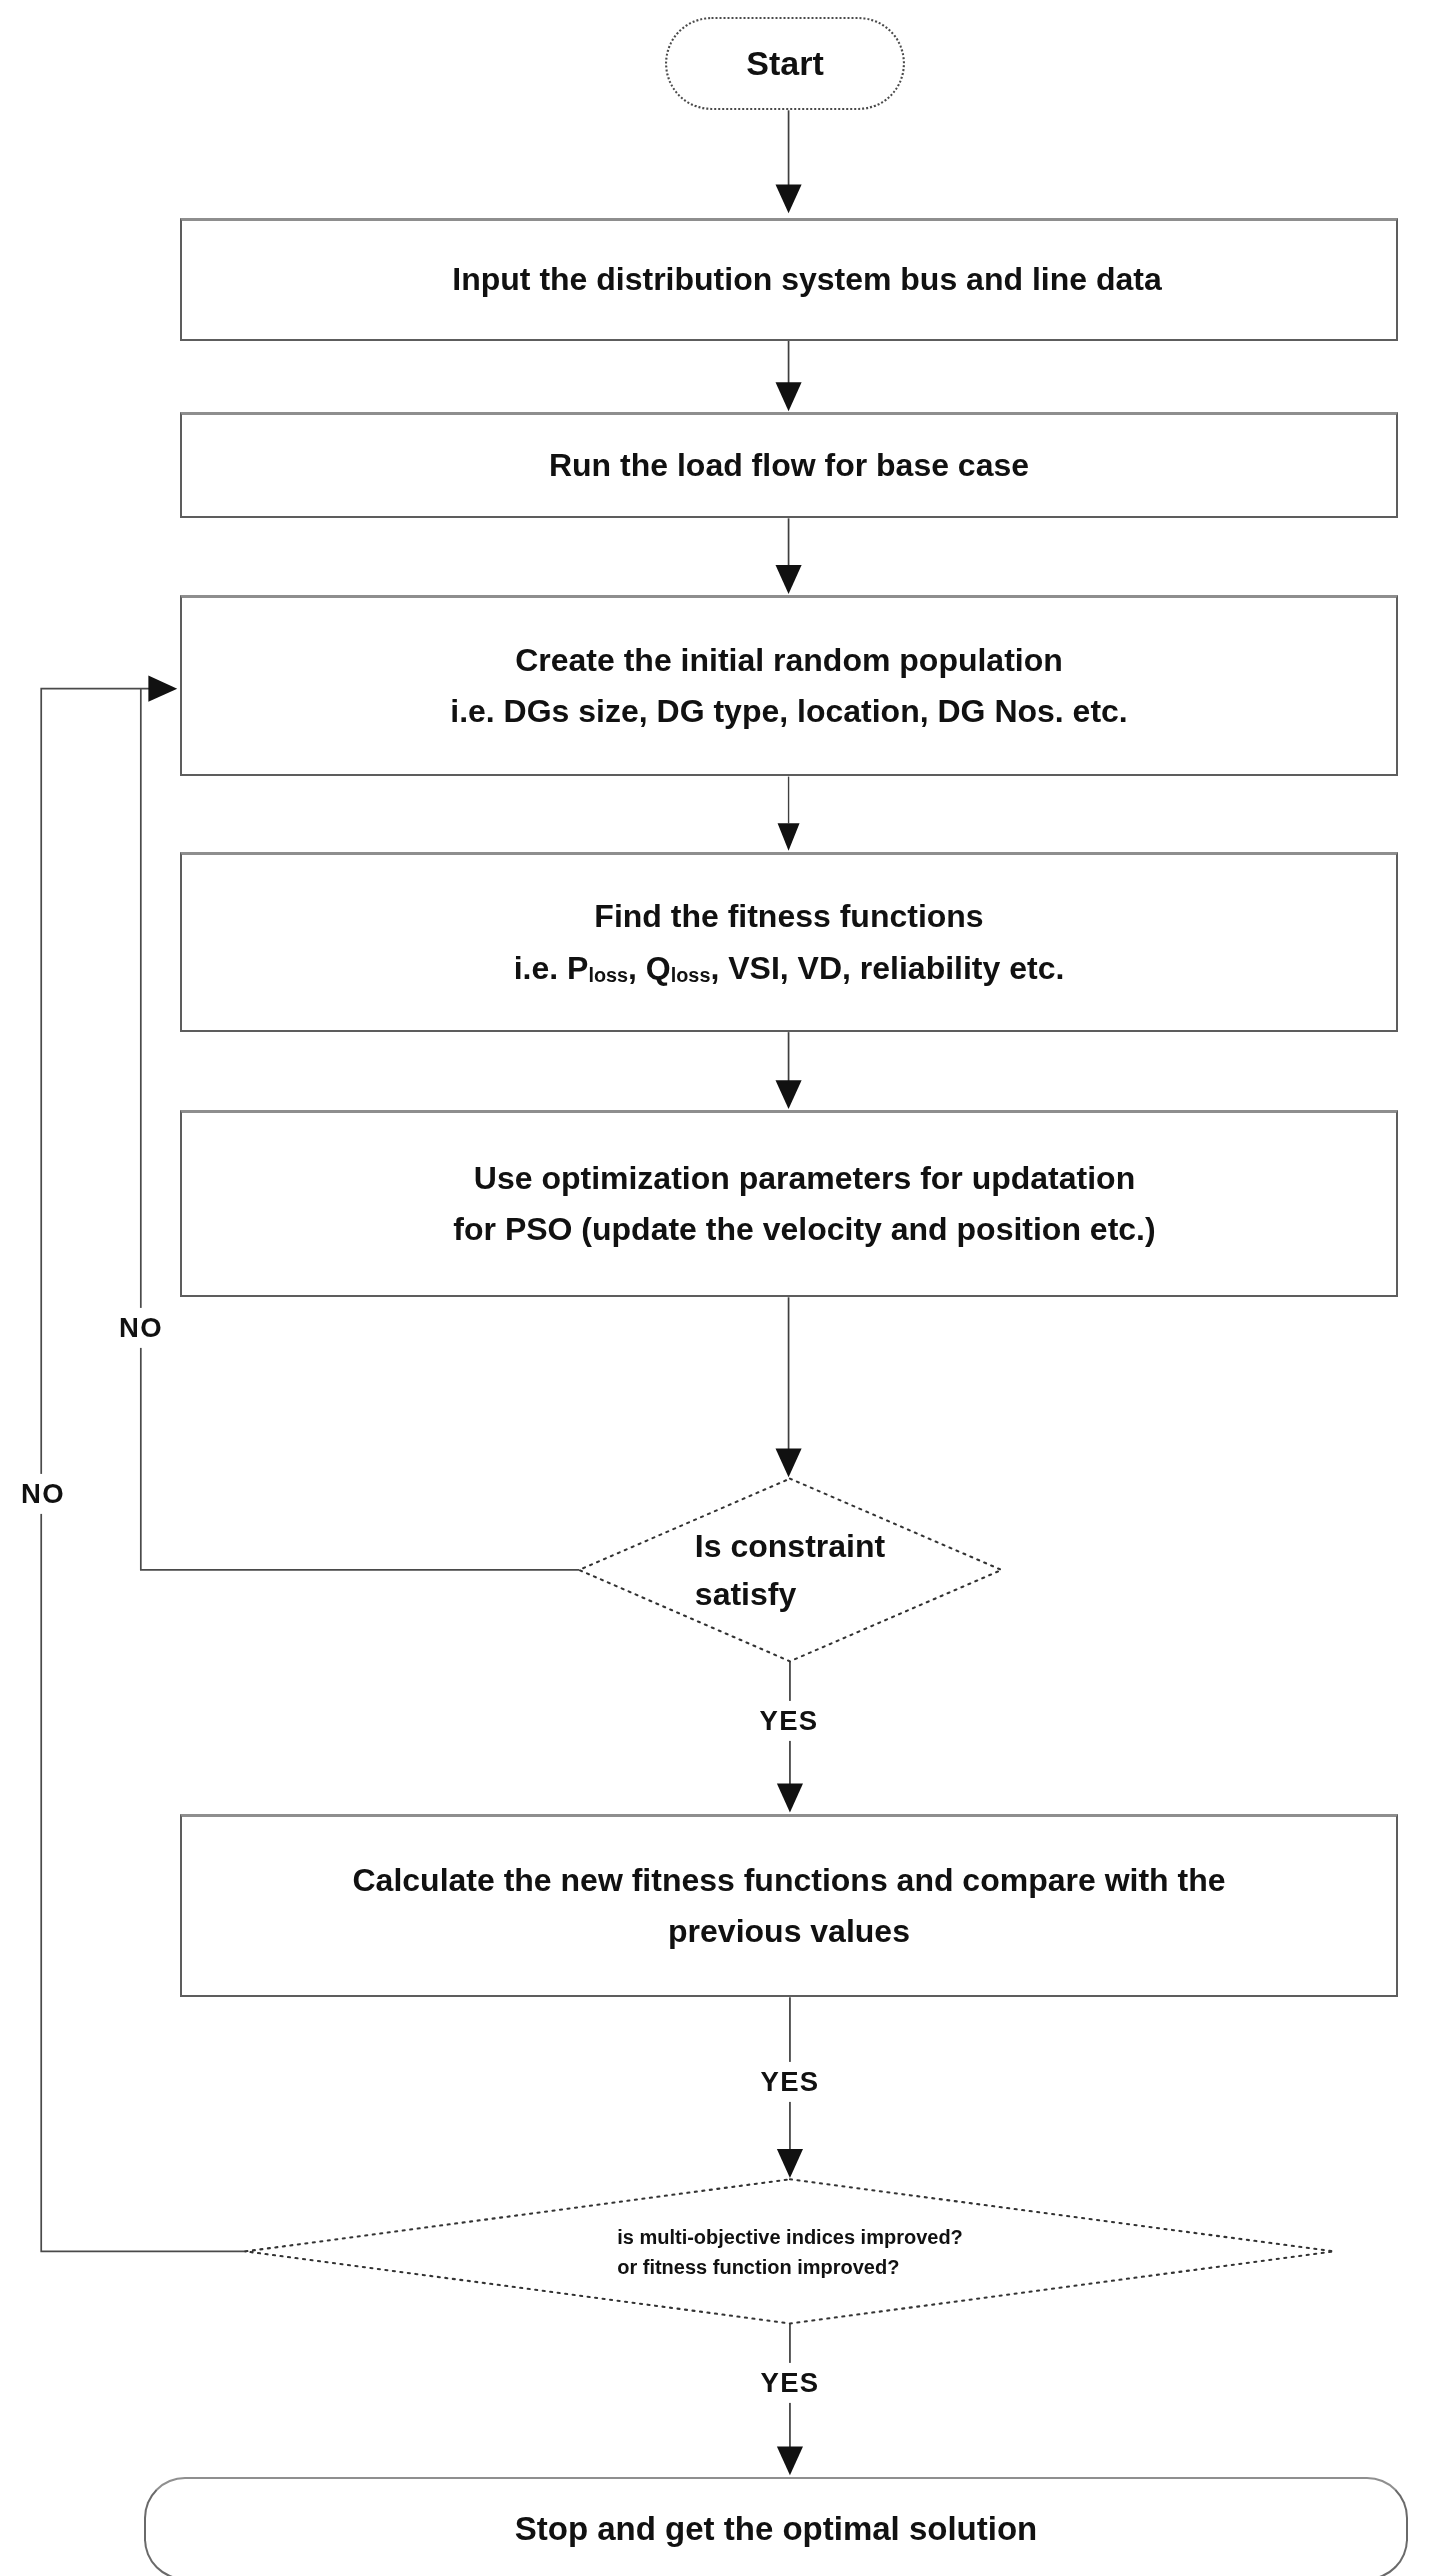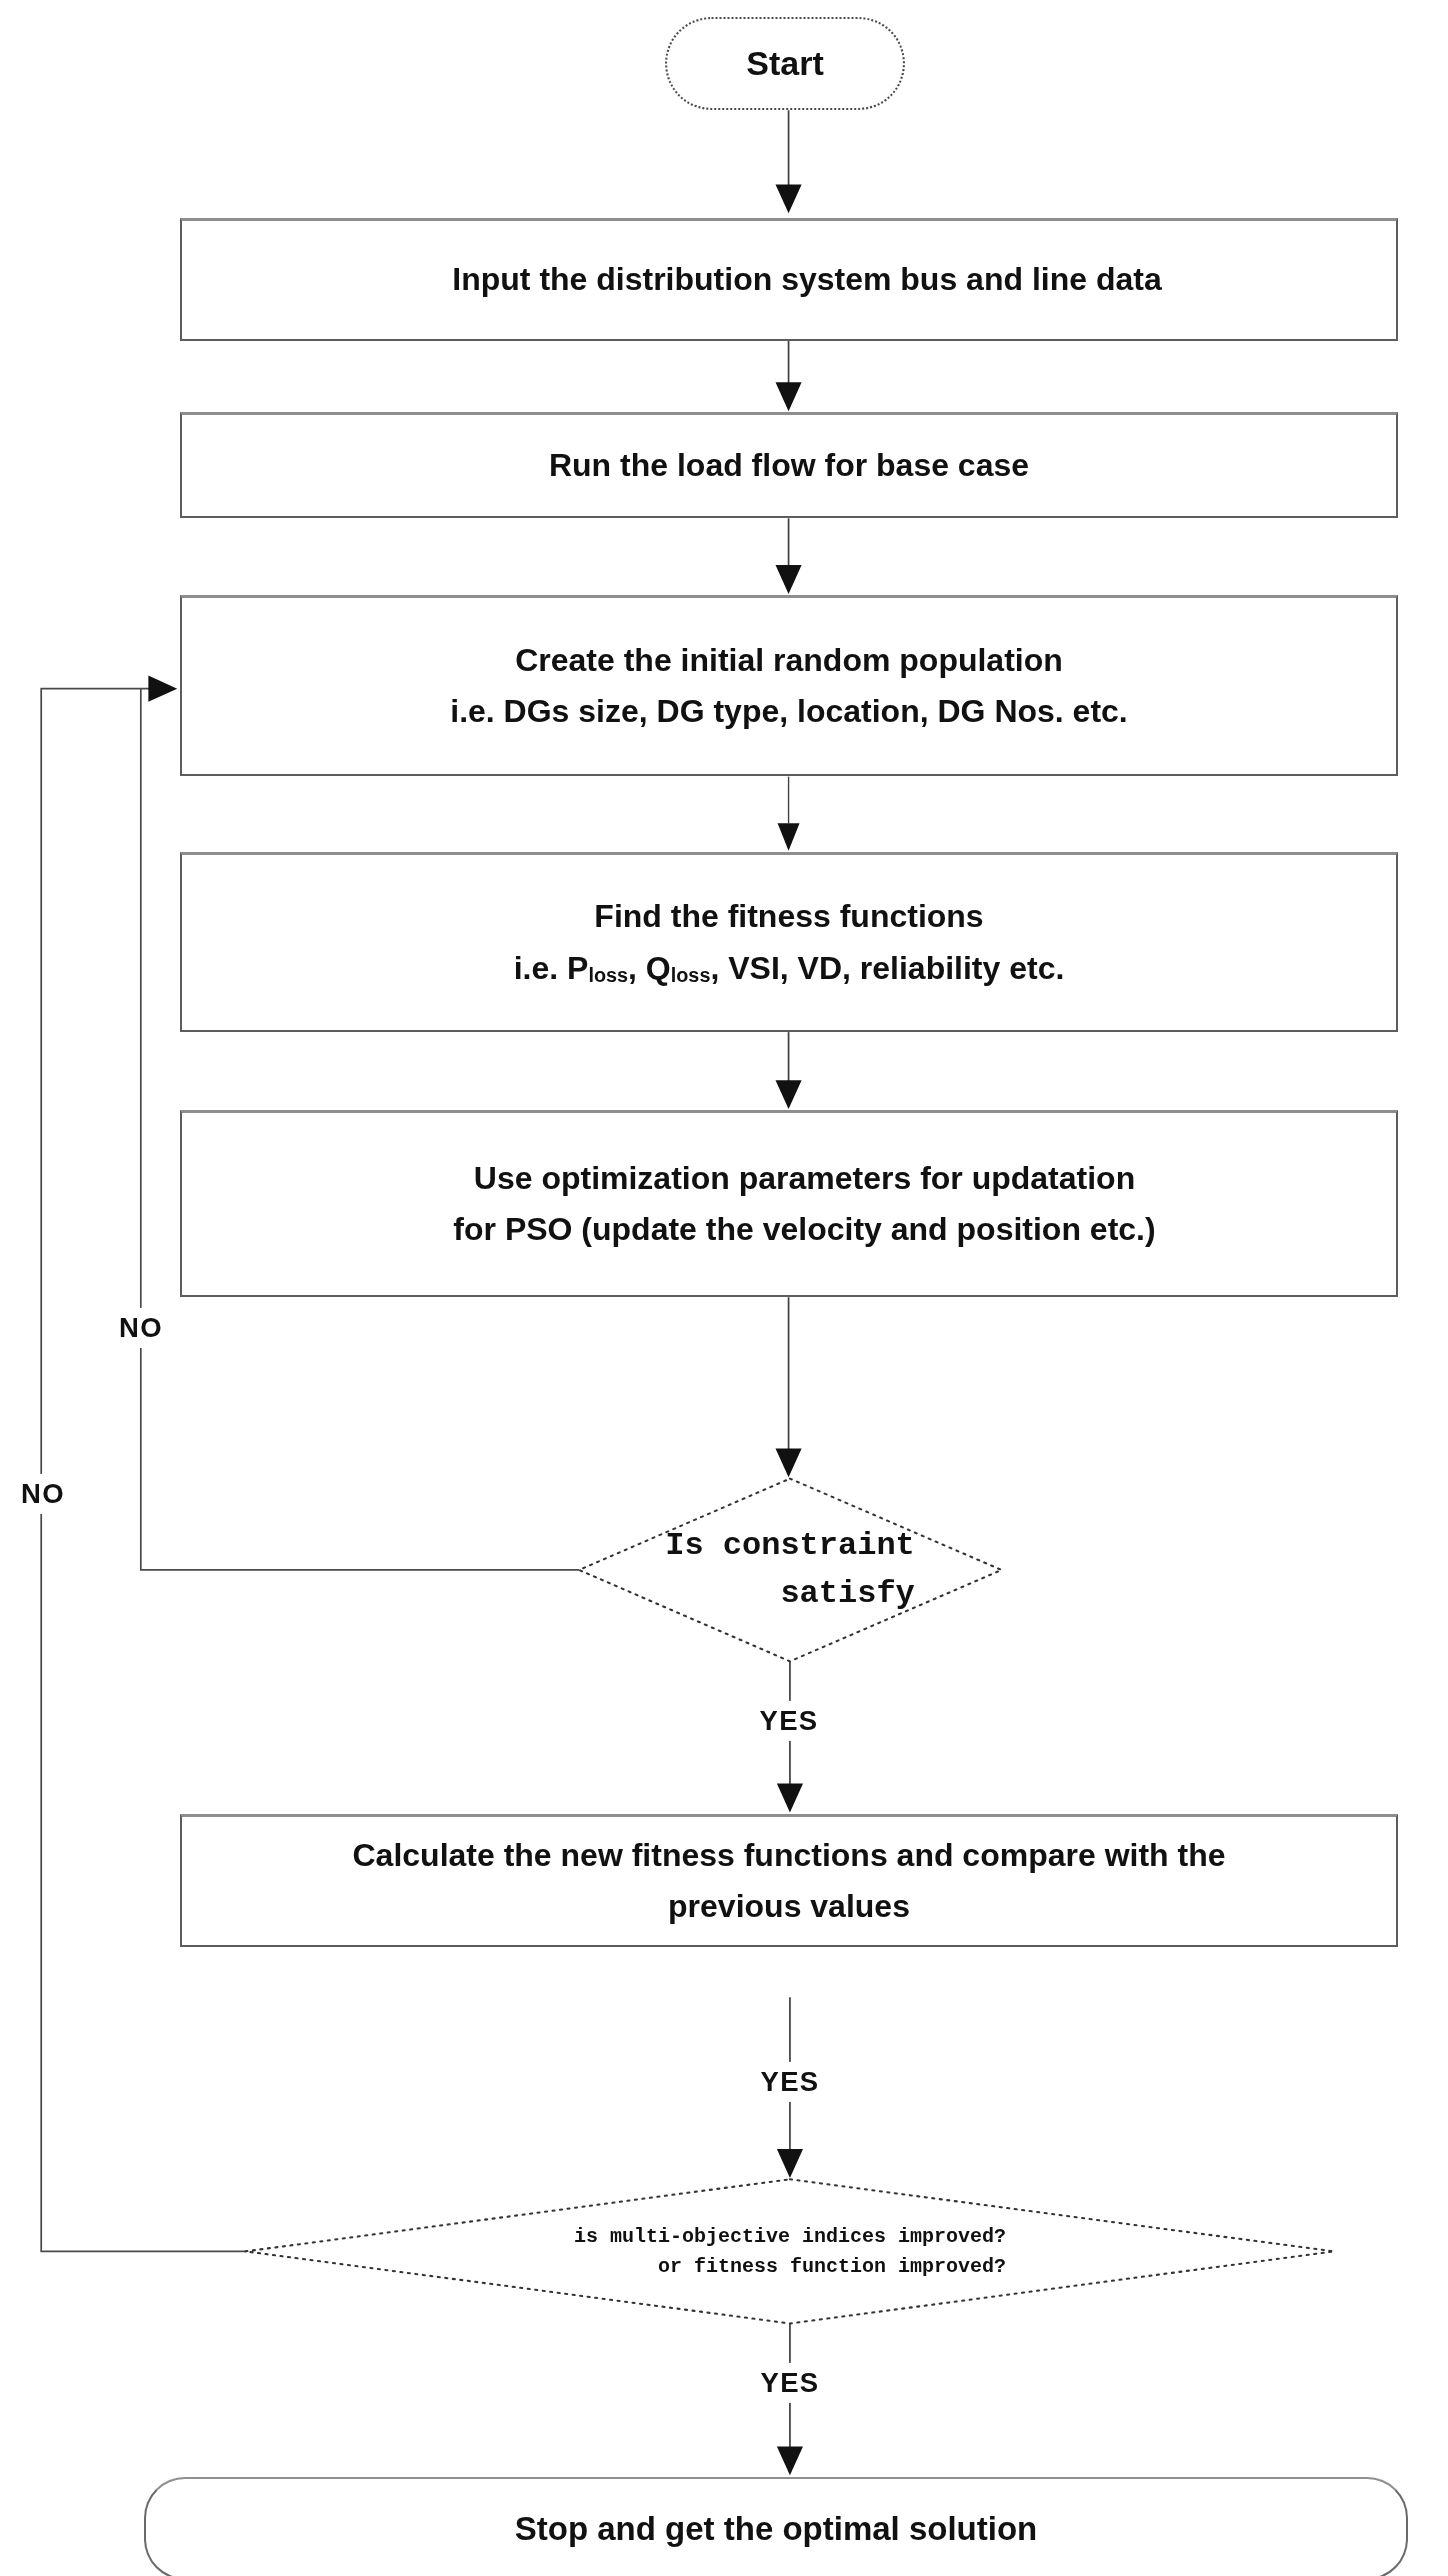--- a/index.html
+++ b/index.html
@@ -47,28 +47,27 @@
     border: 2.1px solid #5d5d5d;
     border-top: 3.4px solid #8e8e8e;
     font-size: 32px;
     line-height: 1.6;
   }
   .box-input     { top: 218px;  height: 123px; padding-left: 36px; }
   .box-load-flow { top: 412px;  height: 106px; }
   .box-population{ top: 595px;  height: 181px; }
   .box-fitness   { top: 852px; height: 180px; }
   .box-update    { top: 1110px; height: 187px; padding-left: 31px; }
-  .box-calculate { top: 1814px; height: 133px; }
+  .box-calculate { top: 1814px; height: 183px; }
   .decision-text {
     position: absolute;
     transform: translate(-50%, -50%);
-    text-align: right;
+    text-align: left;
     font-weight: bold;
     background: transparent;
-    font-family: Liberation Mono, monospace;
   }
   .decision-constraint { left: 790px; top: 1570px; font-size: 32px; line-height: 1.5; }
   .decision-improved   { left: 790px; top: 2252px; font-size: 20px; line-height: 1.5; }
   .edge-label {
     position: absolute;
     transform: translate(-50%, -50%);
     background: #ffffff;
     padding: 4.1px 6.9px;
     font-weight: bold;
     font-size: 27.5px;

